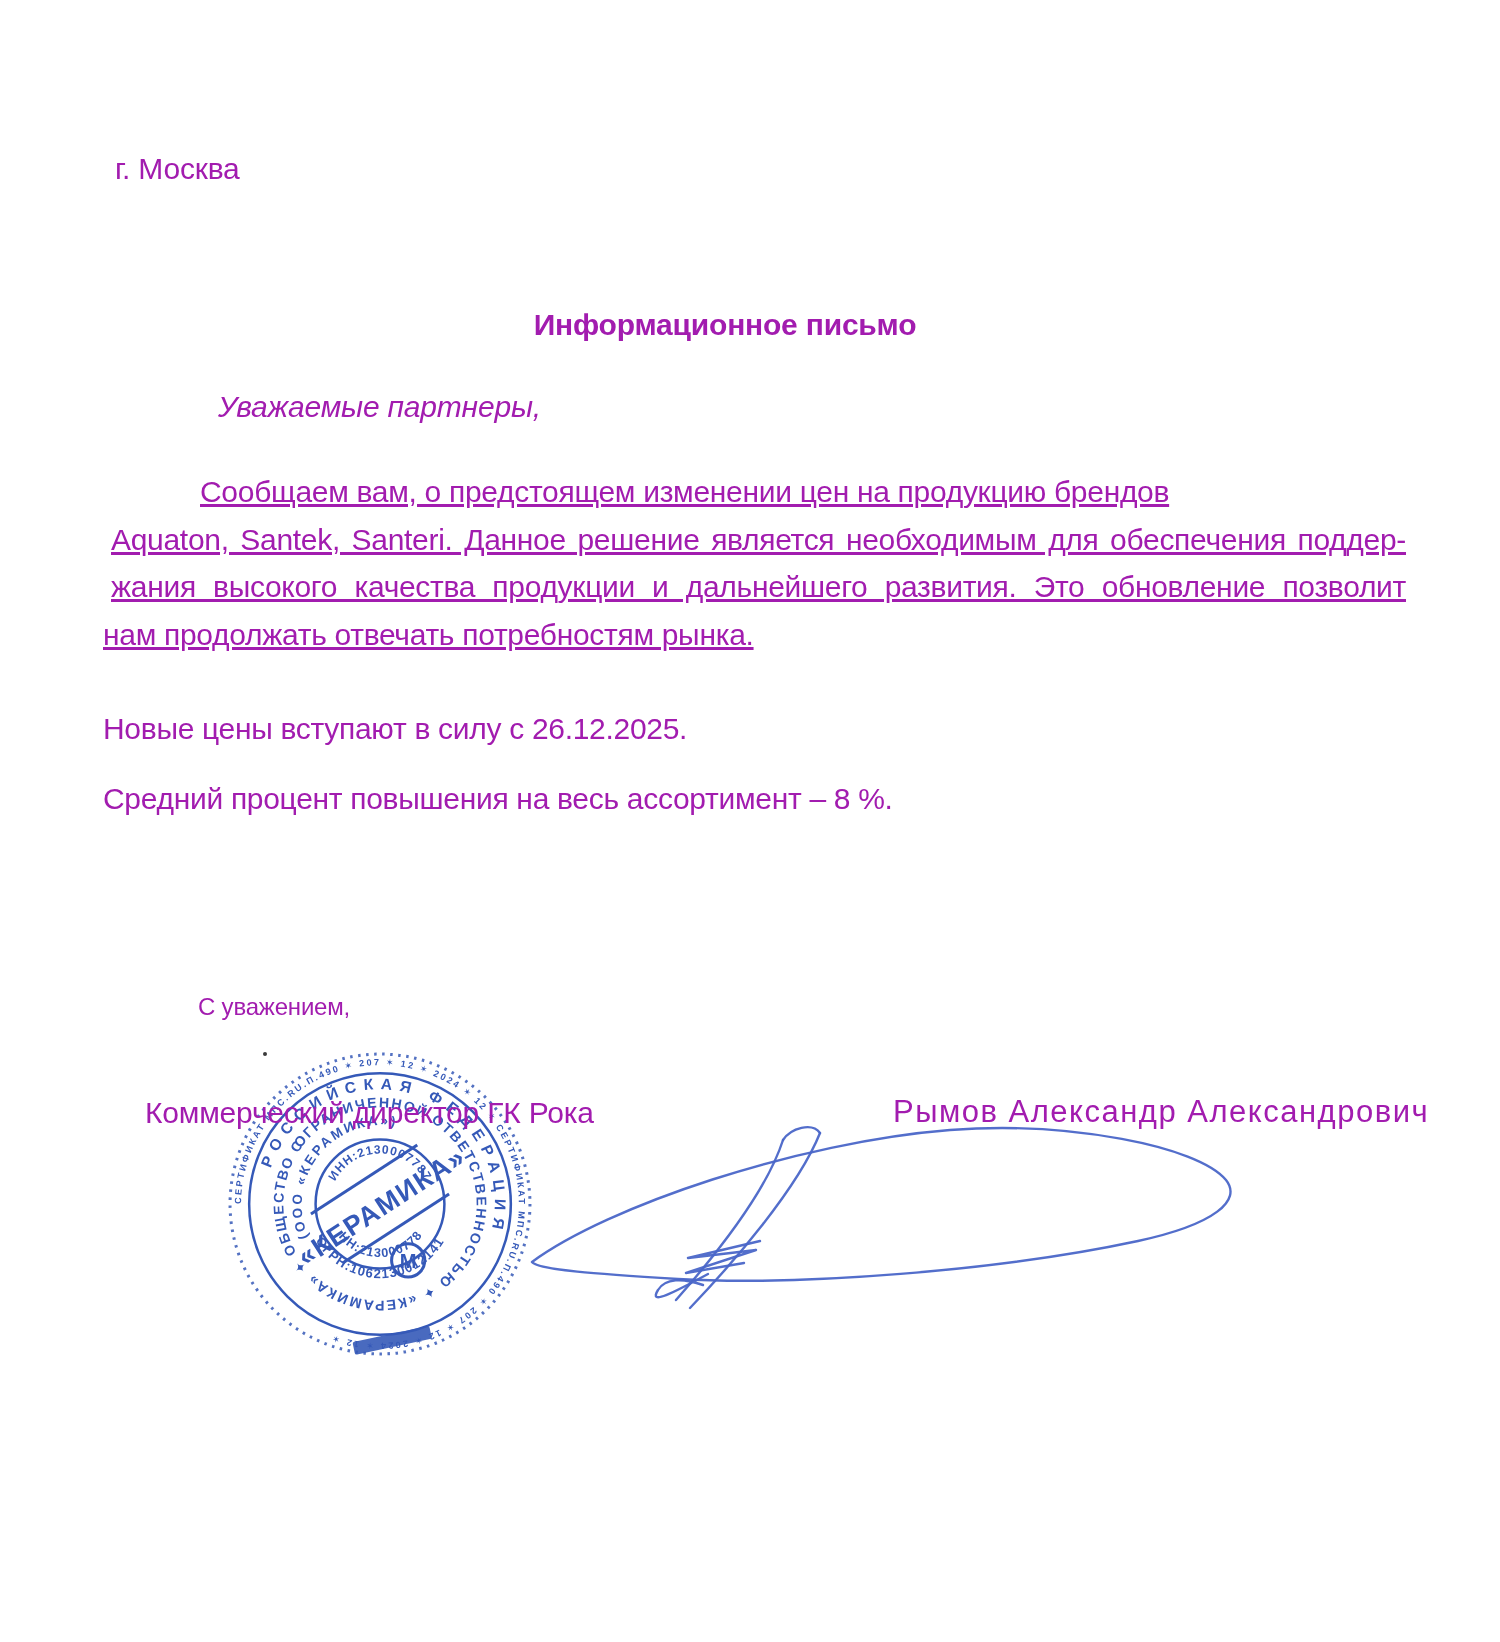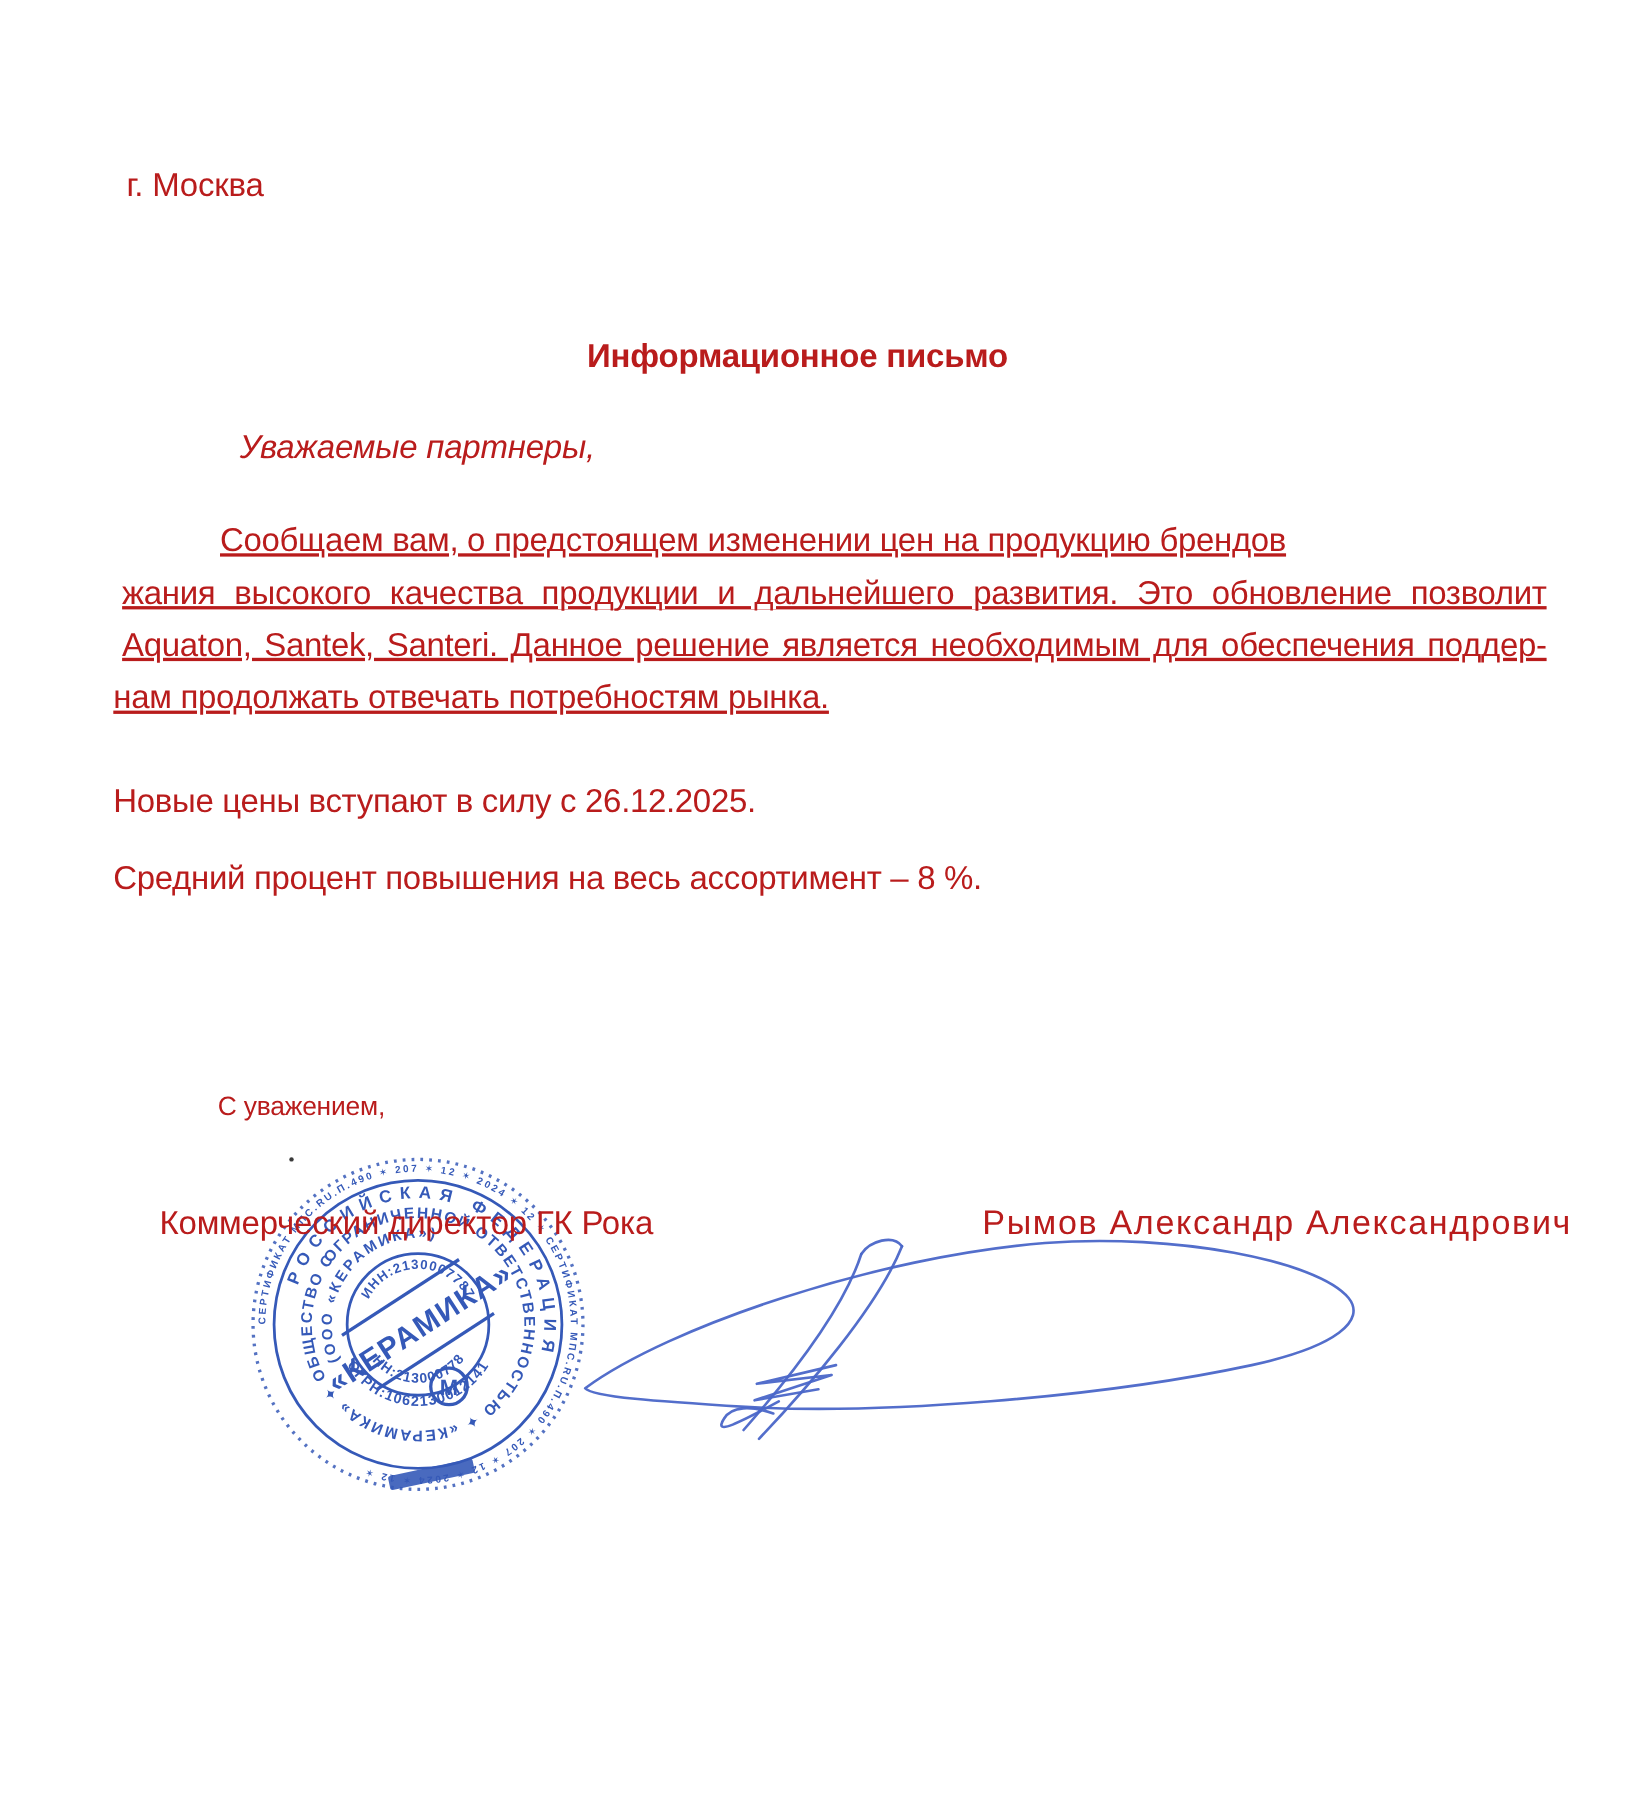--- a/index.html
+++ b/index.html
@@ -2,21 +2,21 @@
 <html style="--stamp-ink: #2a50b4; --sig-ink: #4a66c8;"><head>
 <meta charset="utf-8">
 <style>
   html,body{margin:0;padding:0;background:#ffffff;}
   .page{
     position:relative;
     width:1500px;height:1642px;
     background:#ffffff;
     overflow:hidden;
     font-family:"Liberation Sans","DejaVu Sans",sans-serif;
-    color:#b91c1c;
+    color:#a21caf;
   }
   .abs{position:absolute;}
   .hdr{left:115px;top:144px;font-size:30px;line-height:49px;letter-spacing:-0.2px;}
   .title{left:0;top:308px;width:1450px;text-align:center;font-weight:bold;font-size:30px;letter-spacing:-0.2px;}
   .salutation{left:218px;top:390px;font-style:italic;font-size:30px;letter-spacing:-0.2px;}
   .para{left:103px;top:468px;width:1303px;font-size:30px;line-height:47.5px;letter-spacing:-0.3px;text-decoration:underline;}
   .para .l1{text-indent:97px;white-space:nowrap;}
   .para .just{text-align:justify;text-align-last:justify;padding-left:8px;}
   .line-effective{left:103px;top:712px;font-size:30px;letter-spacing:-0.3px;}
   .line-percent{left:103px;top:782px;font-size:30px;letter-spacing:-0.3px;}
@@ -39,22 +39,22 @@
   <div class="abs hdr">
     <div>г. Москва</div>
   </div>
 
   <div class="abs title">Информационное письмо</div>
 
   <div class="abs salutation">Уважаемые партнеры,</div>
 
   <div class="abs para">
     <div class="l1">Сообщаем вам, о предстоящем изменении цен на продукцию брендов</div>
+    <div class="just">Aquaton, Santek, Santeri. Данное решение является необходимым для обеспечения поддер-</div>
     <div class="just">жания высокого качества продукции и дальнейшего развития. Это обновление позволит</div>
-    <div class="just">Aquaton, Santek, Santeri. Данное решение является необходимым для обеспечения поддер-</div>
     <div>нам продолжать отвечать потребностям рынка.</div>
   </div>
 
   <div class="abs line-effective">Новые цены вступают в силу с 26.12.2025.</div>
 
   <div class="abs line-percent">Средний процент повышения на весь ассортимент – 8 %.</div>
 
   <div class="abs closing">С уважением,</div>
 
   <div class="abs ink-dot"></div>

